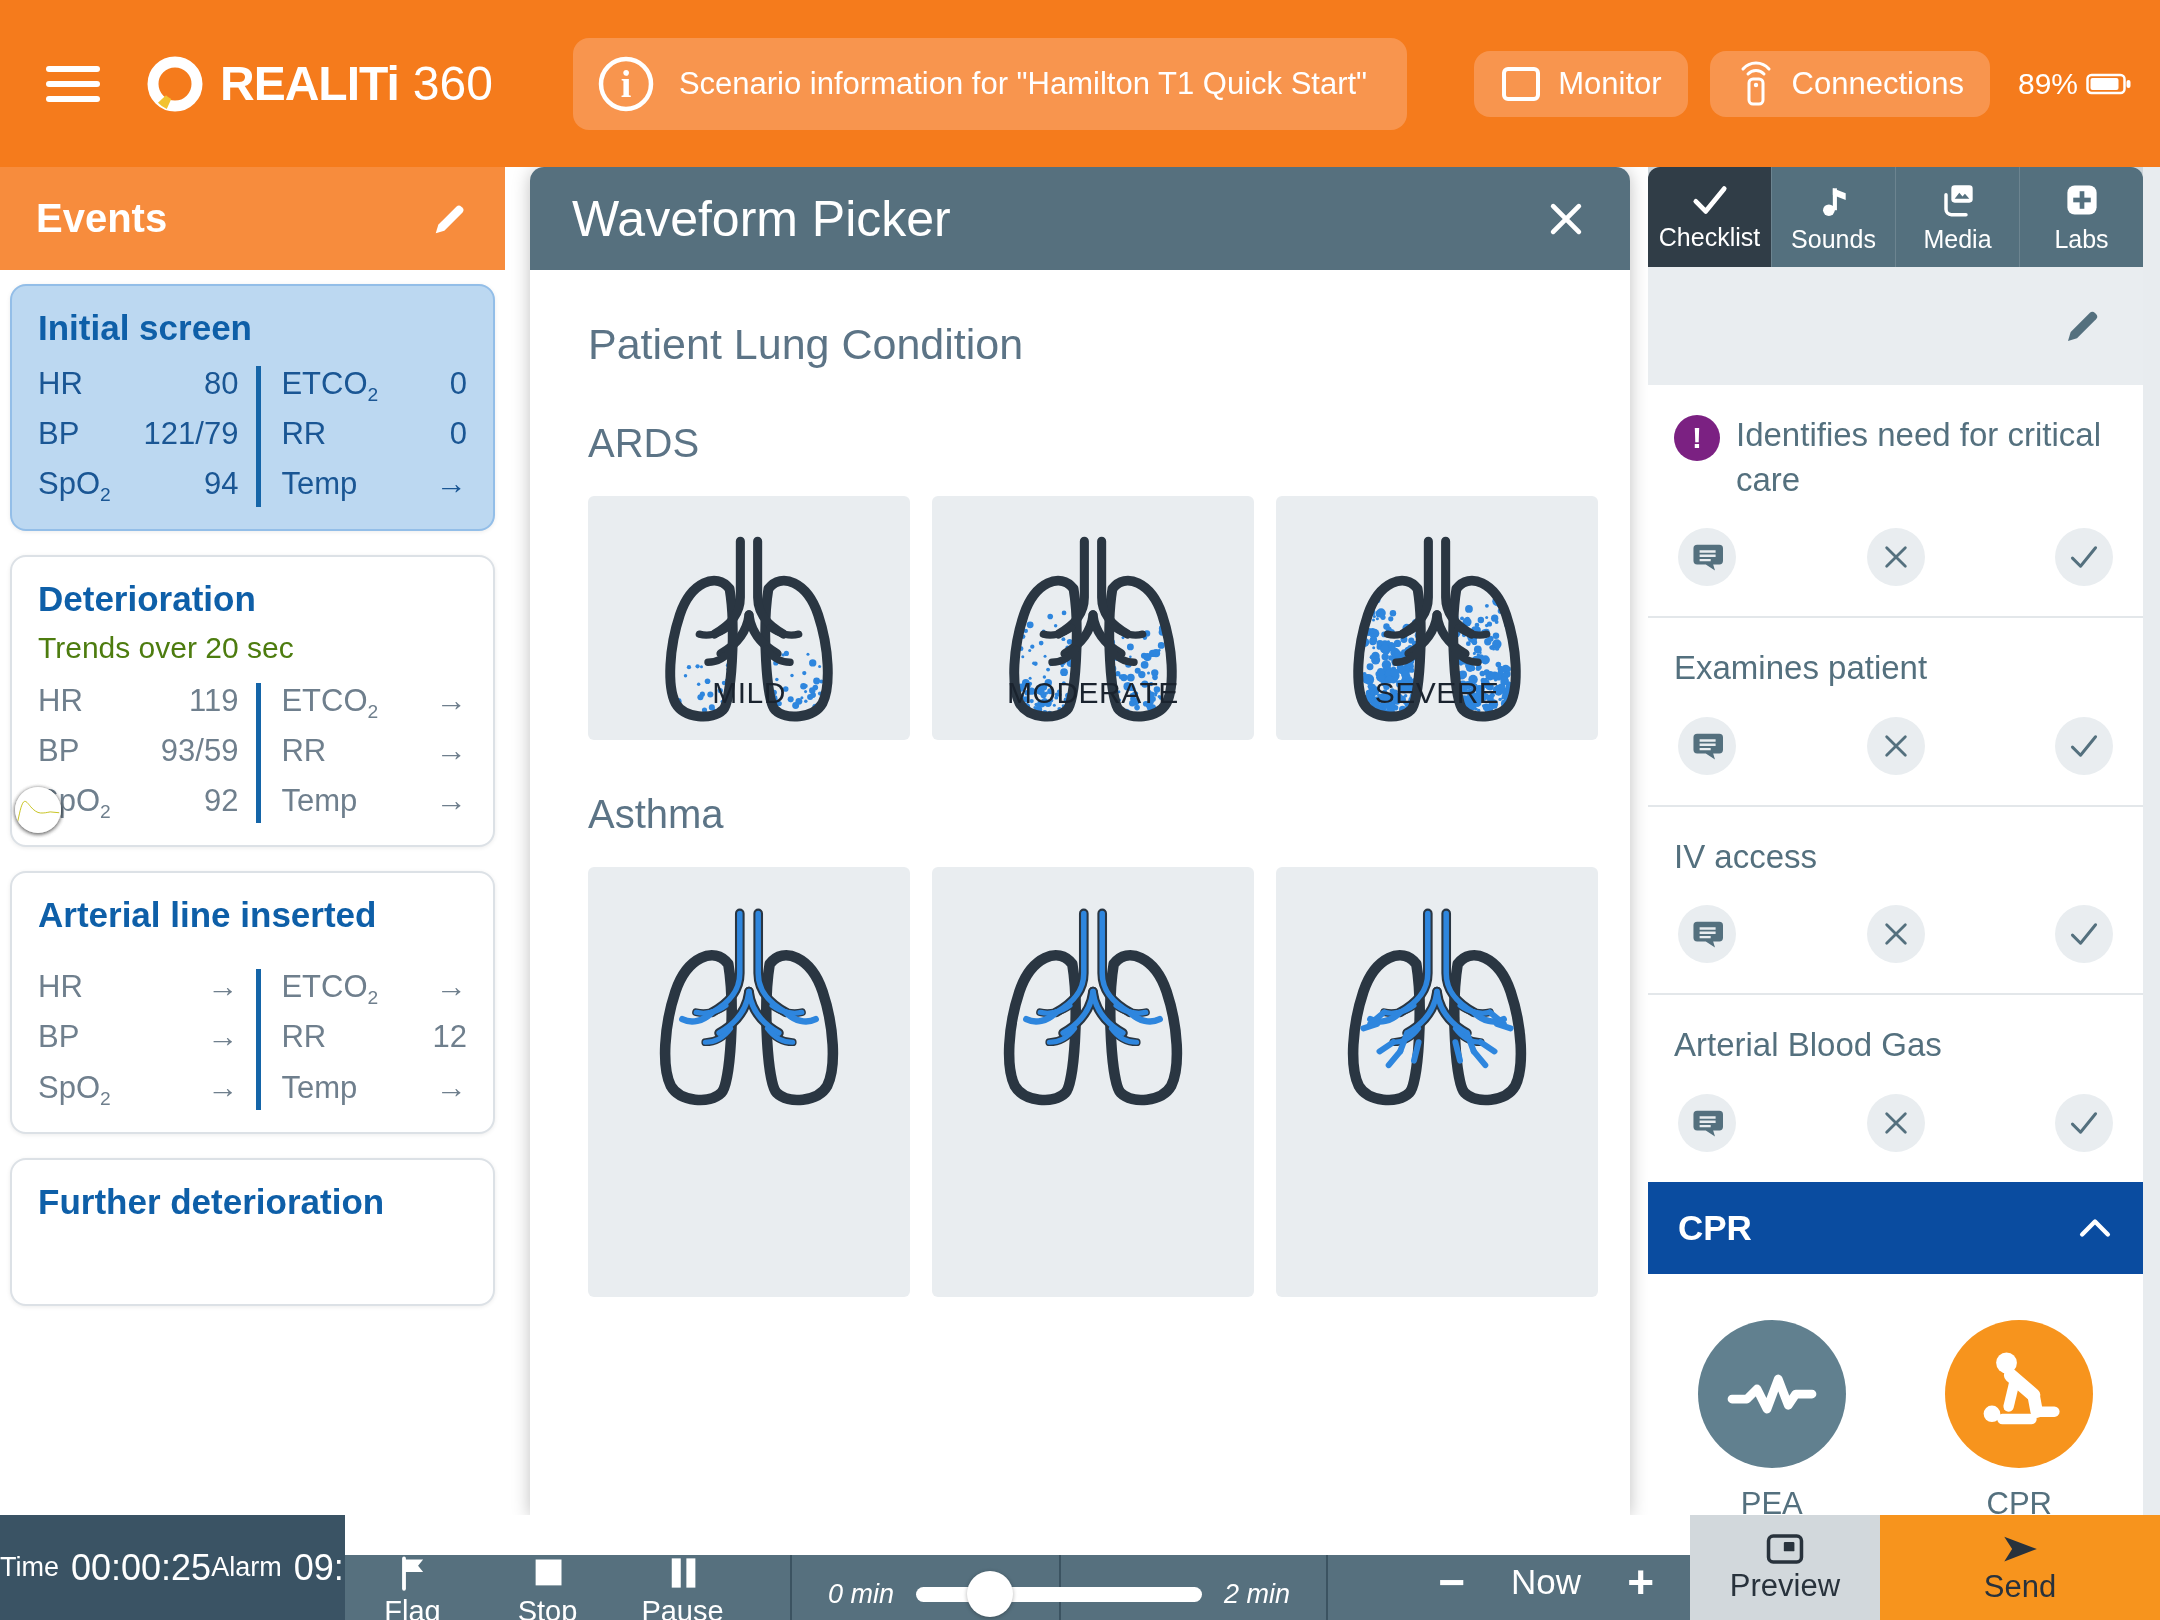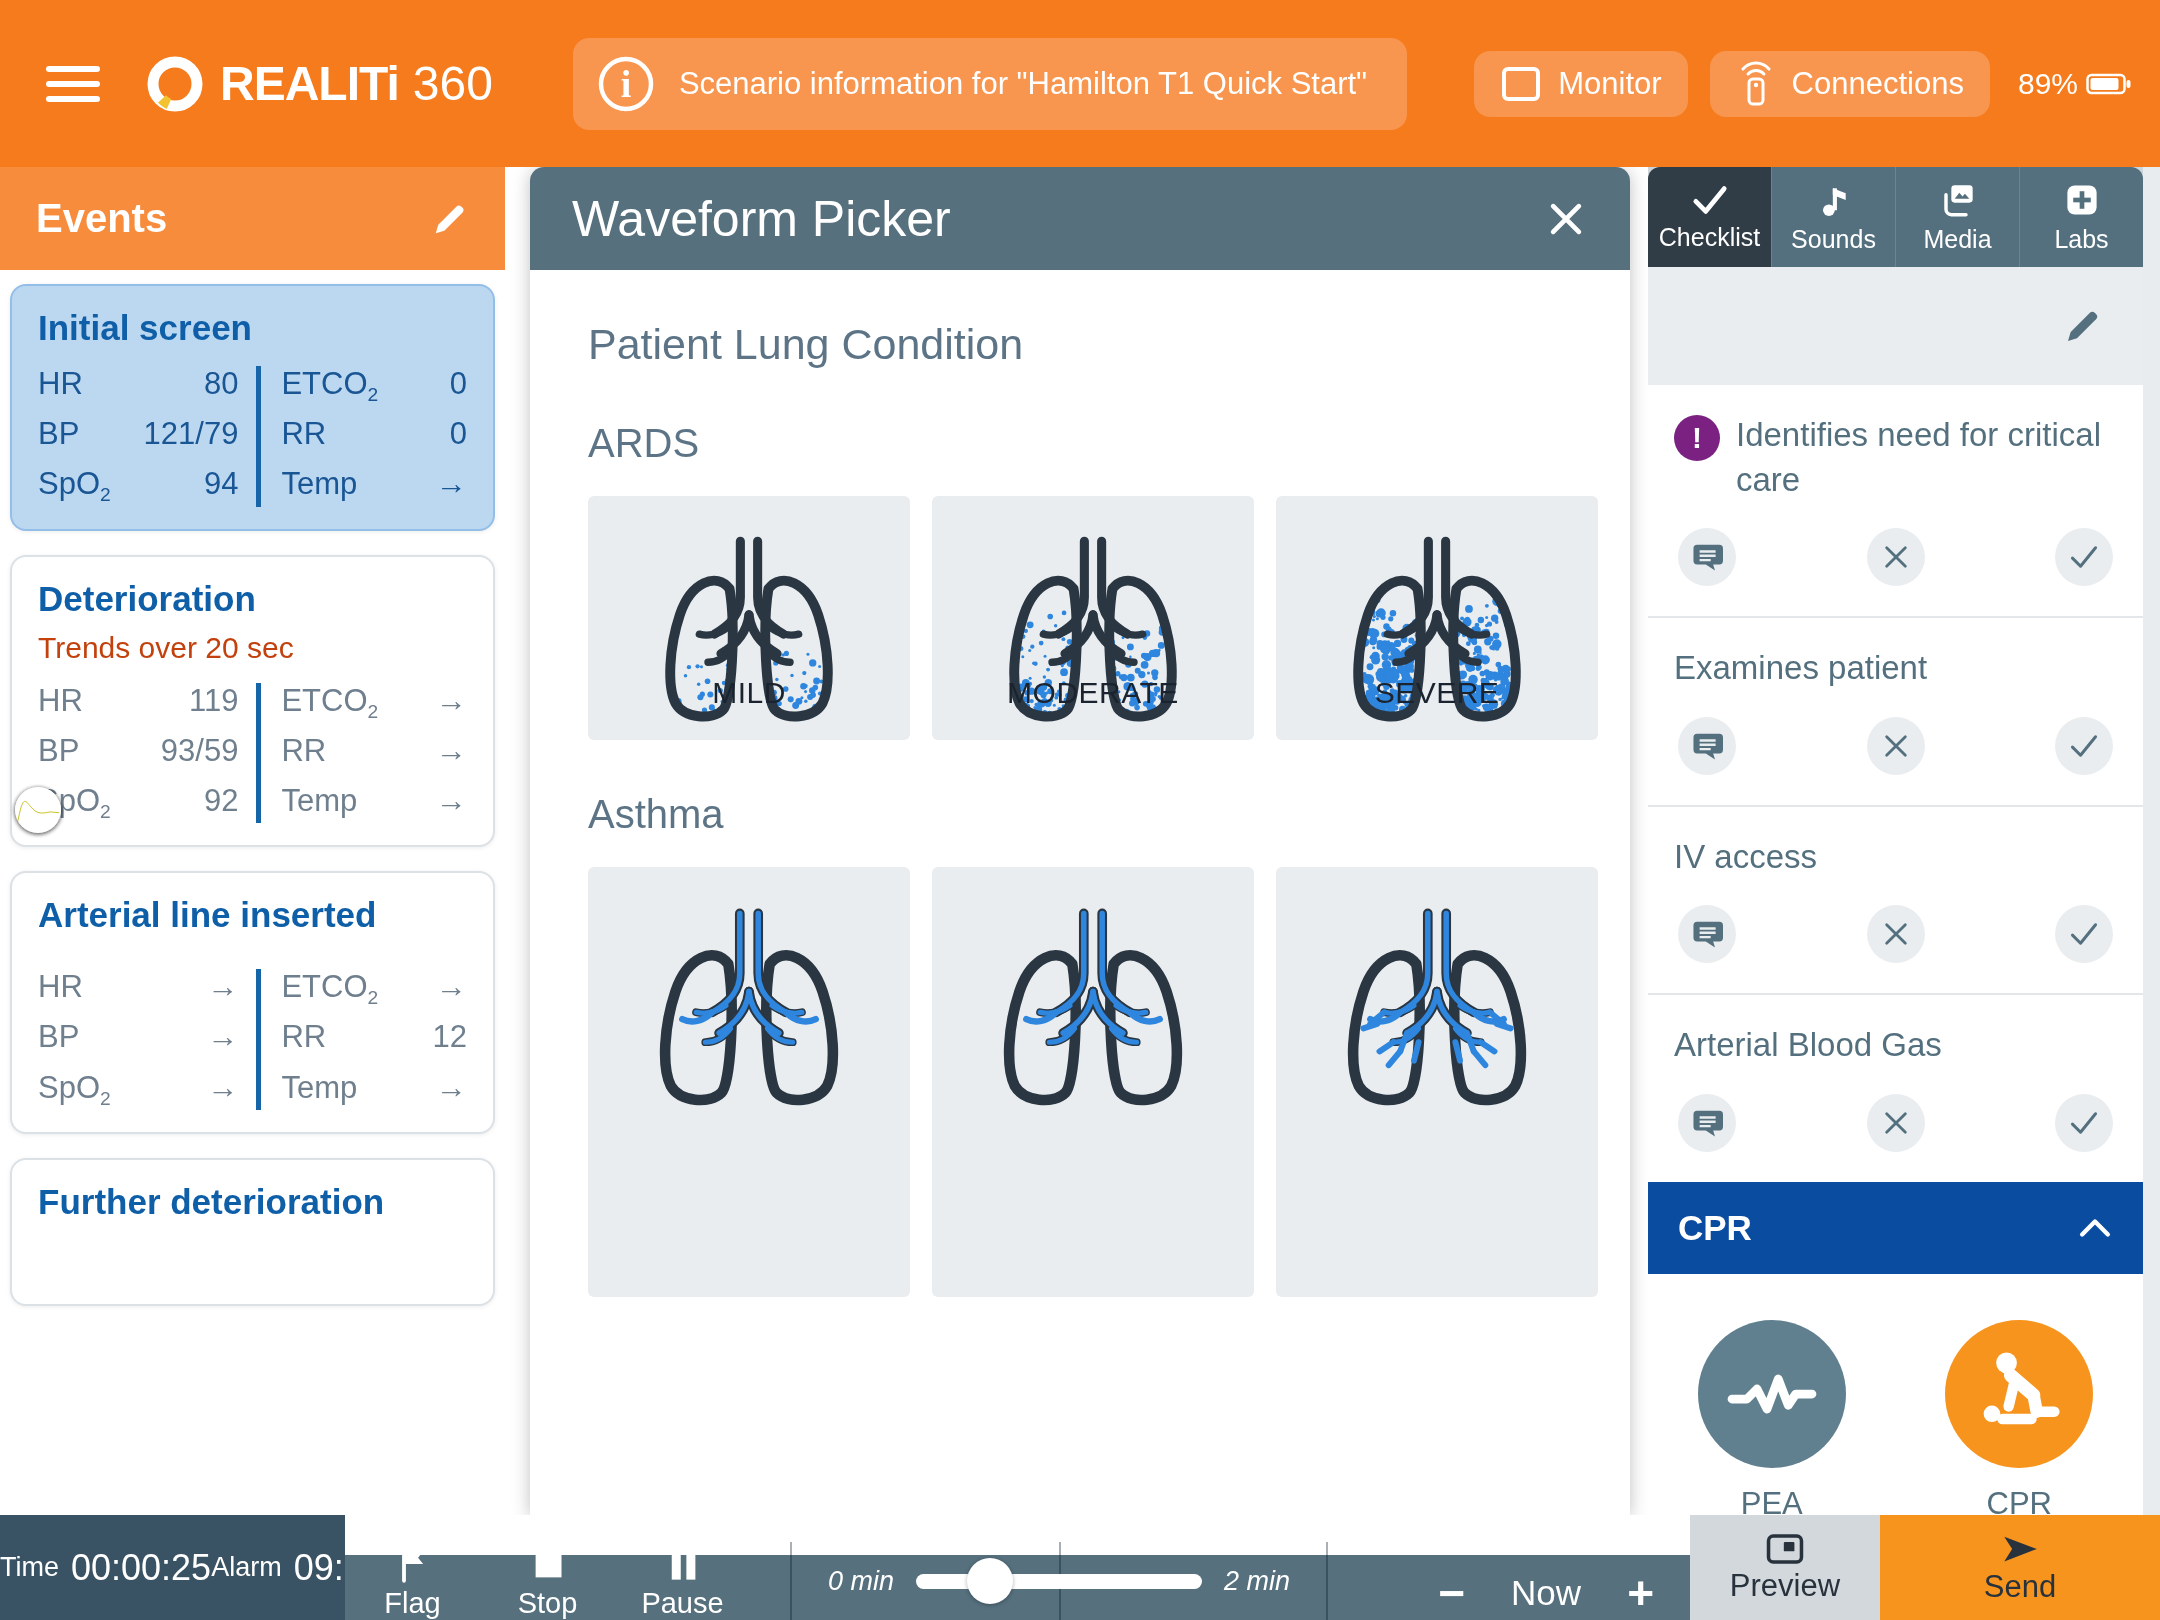--- a/index.html
+++ b/index.html
@@ -27,21 +27,21 @@
   
   .events { width:505px; flex:none; display:flex; flex-direction:column; background:#fff; }
   .events-header { height:103px; background:#F78C3D; display:flex; align-items:center;
     justify-content:space-between; padding:0 36px; flex:none; }
   .events-title { color:#fff; font-size:40px; font-weight:600; }
   .events-list { flex:1; overflow:hidden; padding:14px 10px 0 10px; display:flex; flex-direction:column; gap:24px; }
   .event-card { background:#fff; border:2px solid #DCE1E6; border-radius:16px; padding:22px 26px;
     box-shadow:0 1px 4px rgba(0,0,0,.08); cursor:pointer; flex:none; }
   .event-card.selected { background:#BCD8F1; border-color:#93BEE8; }
   .event-title { color:#0E5FA8; font-size:35px; font-weight:bold; margin-bottom:16px; }
-  .event-note { color:#c2410c; font-size:30px; margin:-4px 0 10px 0; }
+  .event-note { color:#4d7c0f; font-size:30px; margin:-4px 0 10px 0; }
   .thumb { background:#000; border-radius:14px; }
   .ecg-thumb { width:252px; height:150px; }
   .thumb-row { display:flex; gap:14px; }
   .wave-thumb { width:176px; height:118px; }
   .vitals { display:flex; margin-top:18px; }
   .vcol { display:flex; flex-direction:column; gap:10px; }
   .vcol.left { flex:1.08; padding-right:18px; }
   .vcol.right { flex:1; padding-left:20px; border-left:5px solid #1565A8; }
   .vrow { display:flex; align-items:baseline; font-size:31px; }
   .vrow .vval { margin-left:auto; }
@@ -101,21 +101,21 @@
   .cpr-btn-label { color:#54707E; font-size:31px; }
   .panel-fill { flex:1; background:#CDD5DA; }
   .right-gutter { width:17px; flex:none; background:#E8ECEF; }
 
   
   .bottombar { height:105px; display:flex; flex:none; color:#fff; }
   .bb-clock { width:345px; background:#3A5364; display:flex; flex:none; }
   .clock-col { flex:1; display:flex; flex-direction:row; align-items:center; justify-content:center; gap:12px; }
   .clock-label { font-size:27px; }
   .clock-value { font-size:36px; }
-  .bb-main { flex:1; background:#56707E; display:flex; align-items:flex-end;margin-top:40px; }
+  .bb-main { flex:1; background:#56707E; display:flex; align-items:flex-start;margin-top:40px; }
   .bb-btn { width:135px; display:flex; flex-direction:column; align-items:center; justify-content:center;
     gap:4px; cursor:pointer; }
   .bb-btn-label { font-size:29px; }
   .bb-divider { width:2px; height:78px; background:rgba(10,30,42,.35); margin:0 14px; }
   .timeline { display:flex; align-items:center; gap:22px; margin-left:26px;font-style:italic; }
   .tl-label { font-size:27px; }
   .track-wrap { position:relative; width:286px; height:44px; display:flex; align-items:center; }
   .track-tick { position:absolute; left:50%; top:-17px; width:2px; height:78px; background:rgba(10,30,42,.35); }
   .track { position:relative; z-index:1; width:100%; height:15px; border-radius:8px; background:#fff; cursor:pointer; }
   .thumb { position:absolute; z-index:2; top:50%; transform:translate(-50%,-50%); width:46px; height:46px;

